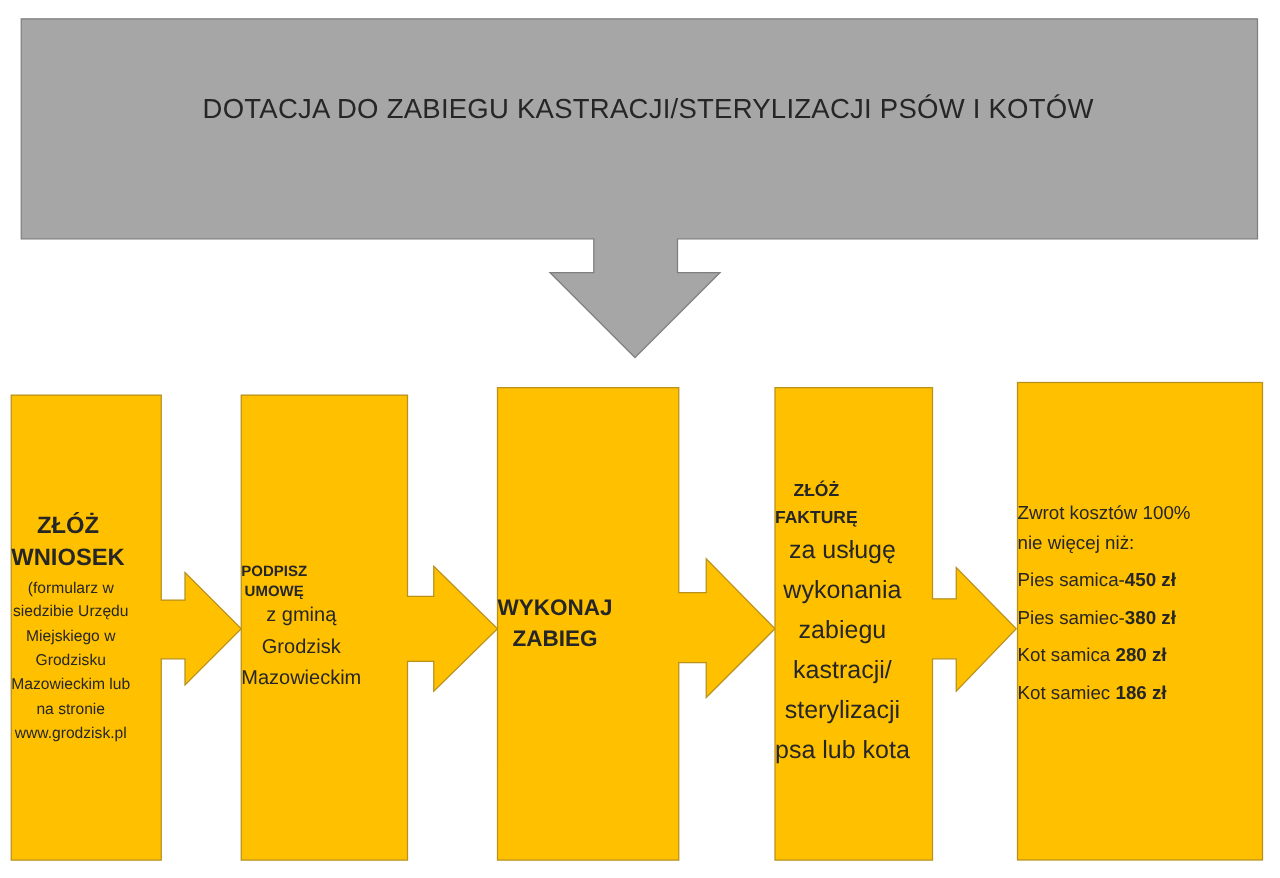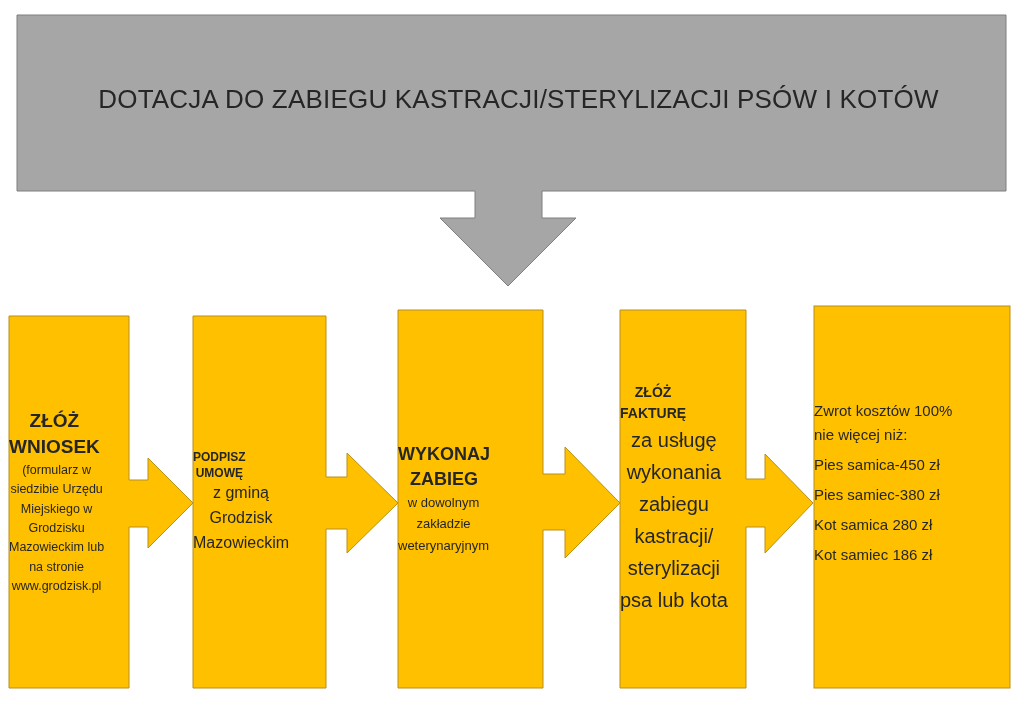--- a/index.html
+++ b/index.html
@@ -1,41 +1,41 @@
 <!DOCTYPE html>
 <html><head>
 <meta charset="utf-8">
 <style>
   html, body { margin: 0; padding: 0; background: #ffffff; }
   body { width: 1024px; height: 702px; position: relative; overflow: hidden;
          font-family: "Liberation Sans", "DejaVu Sans", sans-serif; color: #262626; }
   svg.shapes { position: absolute; left: 0; top: 0; width: 1024px; height: 702px; }
-  .title { position: absolute; left: 17px; top: 15px; width: 989px; height: 176px;
+  .title { position: absolute; left: 17px; top: 3px; width: 989px; height: 176px;
            display: flex; align-items: center; justify-content: center;
-           font-size: 26px; letter-spacing: 0.2px; color: #262626; }
+           font-size: 22px; letter-spacing: 0.2px; color: #262626; }
   .title span { position: relative; left: 7px; top: -4px; }
   .step { position: absolute; display: flex; flex-direction: column; align-items: flex-start;
           justify-content: center; text-align: center; }
   .step .head { font-weight: bold; line-height: 1.25; }
   .step .body { line-height: 1.5; }
   .s1 { left: 9px; top: 316px; width: 120px; height: 372px; }
   .s1 .head { font-size: 19px; line-height: 1.4; }
   .s1 .body { font-size: 12.5px; line-height: 1.55; }
   .s2 { left: 193px; top: 316px; width: 133px; height: 372px; }
   .s2 .head { font-size: 12px; line-height: 1.35; }
   .s2 .body { font-size: 16px; line-height: 1.55; }
   .s3 { left: 398px; top: 310px; width: 145px; height: 378px; }
   .s3 .head { font-size: 18px; line-height: 1.4; }
   .s3 .body { font-size: 13px; line-height: 1.65; }
   .s4 { left: 620px; top: 310px; width: 126px; height: 378px; }
   .s4 .head { font-size: 14px; line-height: 1.5; }
   .s4 .body { font-size: 20px; line-height: 1.6; }
   .s5 { left: 814px; top: 306px; width: 196px; height: 442px; }
   .s5 .line { font-size: 15px; line-height: 1.2; margin: 4px 0 8px; }
-  .s5 .line b { font-weight: normal; }
+  .s5 .line b { font-weight: bold; }
   .s5 { justify-content: flex-start; padding-top: 92px; box-sizing: border-box; }
 </style>
 </head>
 <body>
 
 <svg class="shapes" viewBox="0 0 1024 702">
 
   <polygon points="17,15 1006,15 1006,191 542,191 542,218 576,218 508,286 440,218 475,218 475,191 17,191" fill="#a6a6a6" stroke="#7f7f7f" stroke-width="1"></polygon>
 
   <polygon points="9,316 129,316 129,480 148,480 148,458 193,503 148,548 148,527 129,527 129,688 9,688" fill="#ffc000" stroke="#b8901a" stroke-width="1"></polygon>
@@ -79,25 +79,20 @@
     <div>Grodzisk</div>
     <div>Mazowieckim</div>
   </div>
 </div>
 
 <div class="step s3">
   <div class="head">
     <div>WYKONAJ</div>
     <div>ZABIEG</div>
   </div>
-  <div class="body">
-    <div>w dowolnym</div>
-    <div>zakładzie</div>
-    <div>weterynaryjnym</div>
-  </div>
 </div>
 
 <div class="step s4">
   <div class="head">
     <div>ZŁÓŻ</div>
     <div>FAKTURĘ</div>
   </div>
   <div class="body">
     <div>za usługę</div>
     <div>wykonania</div>

